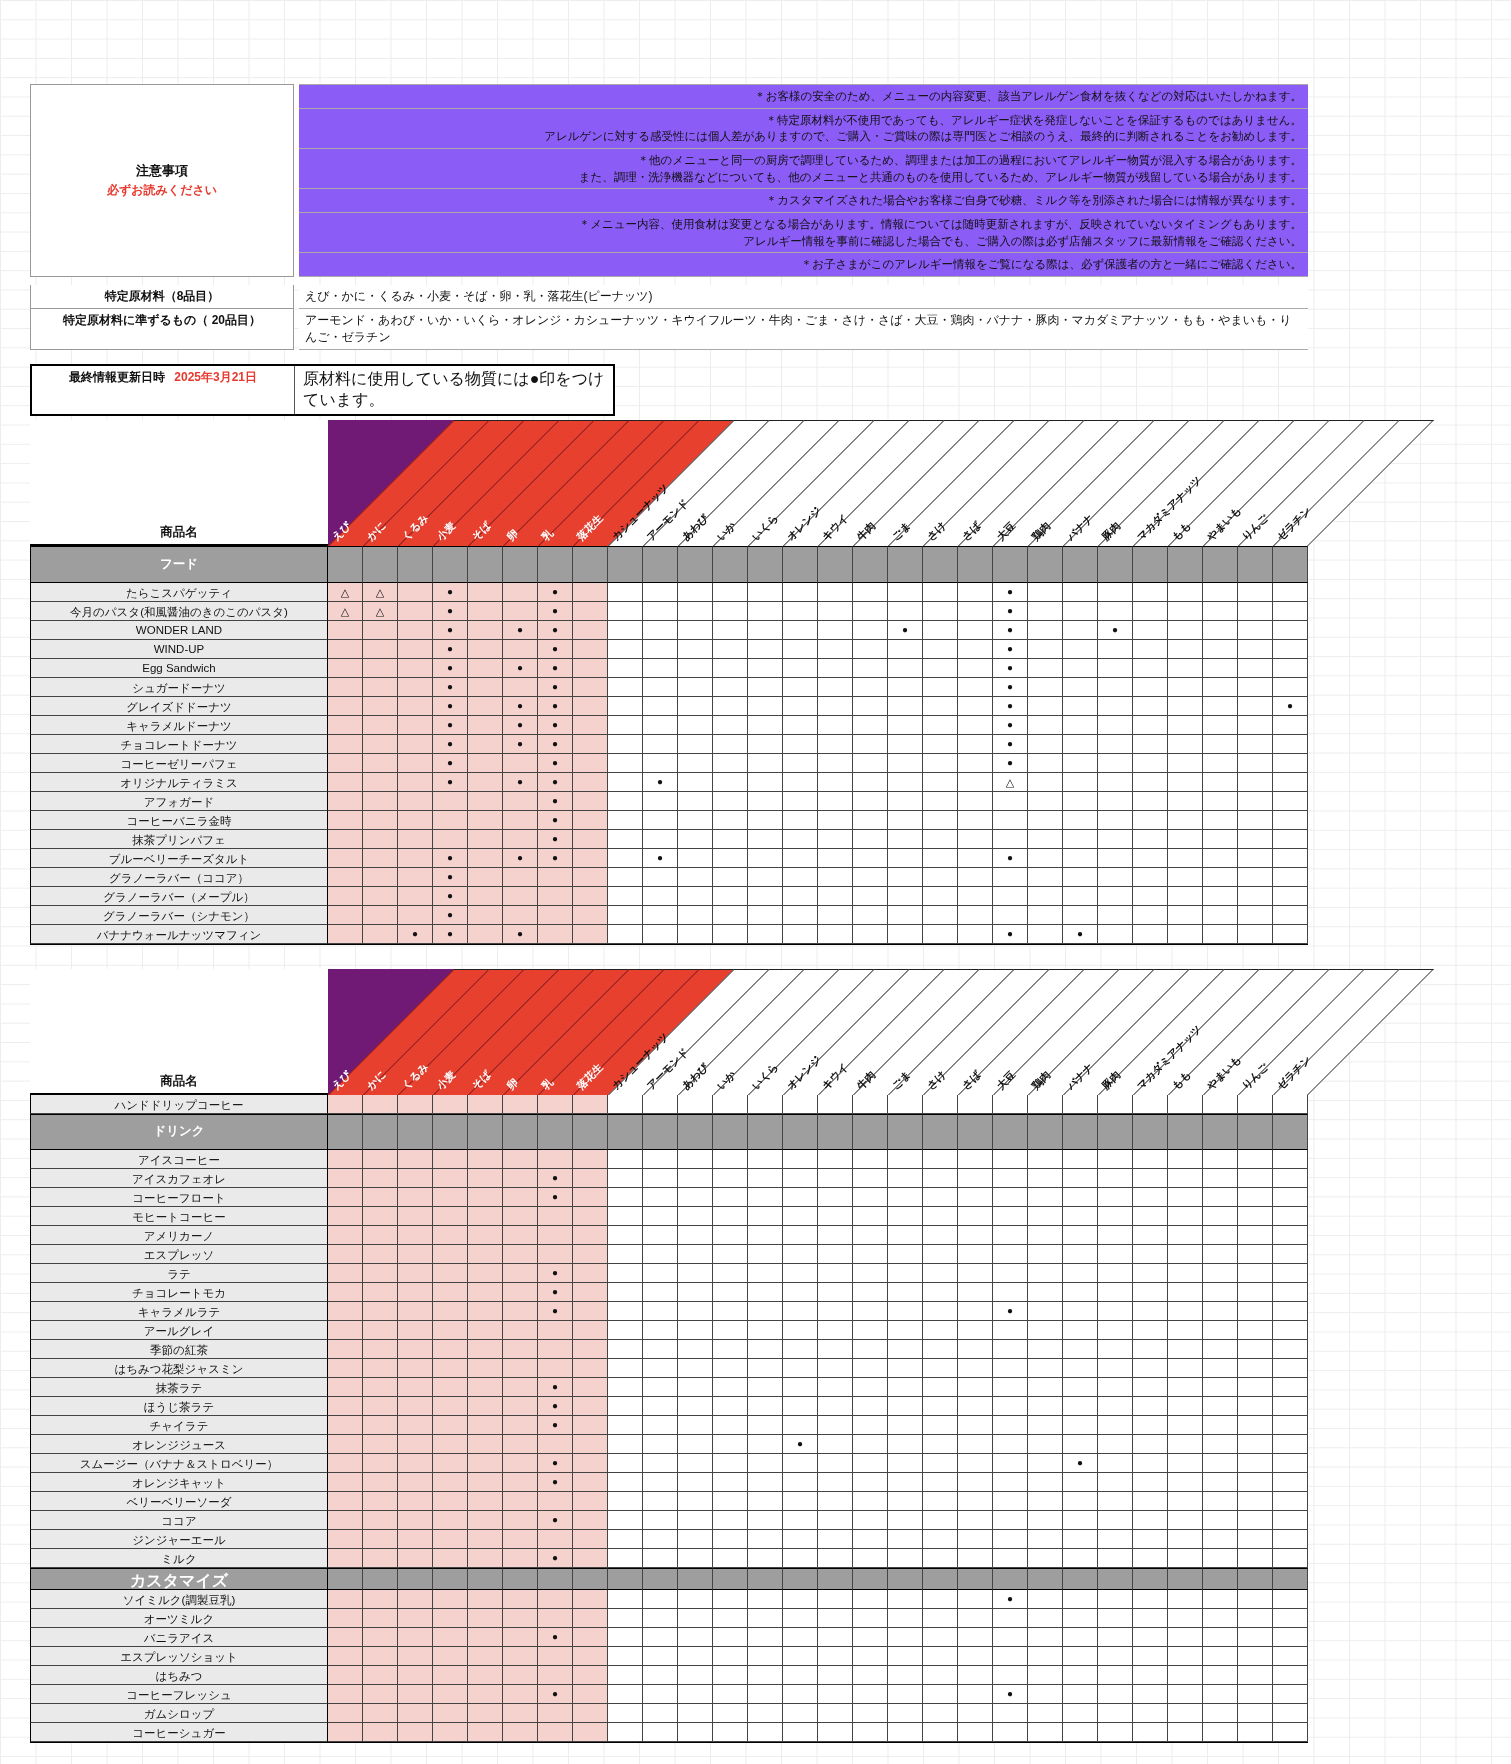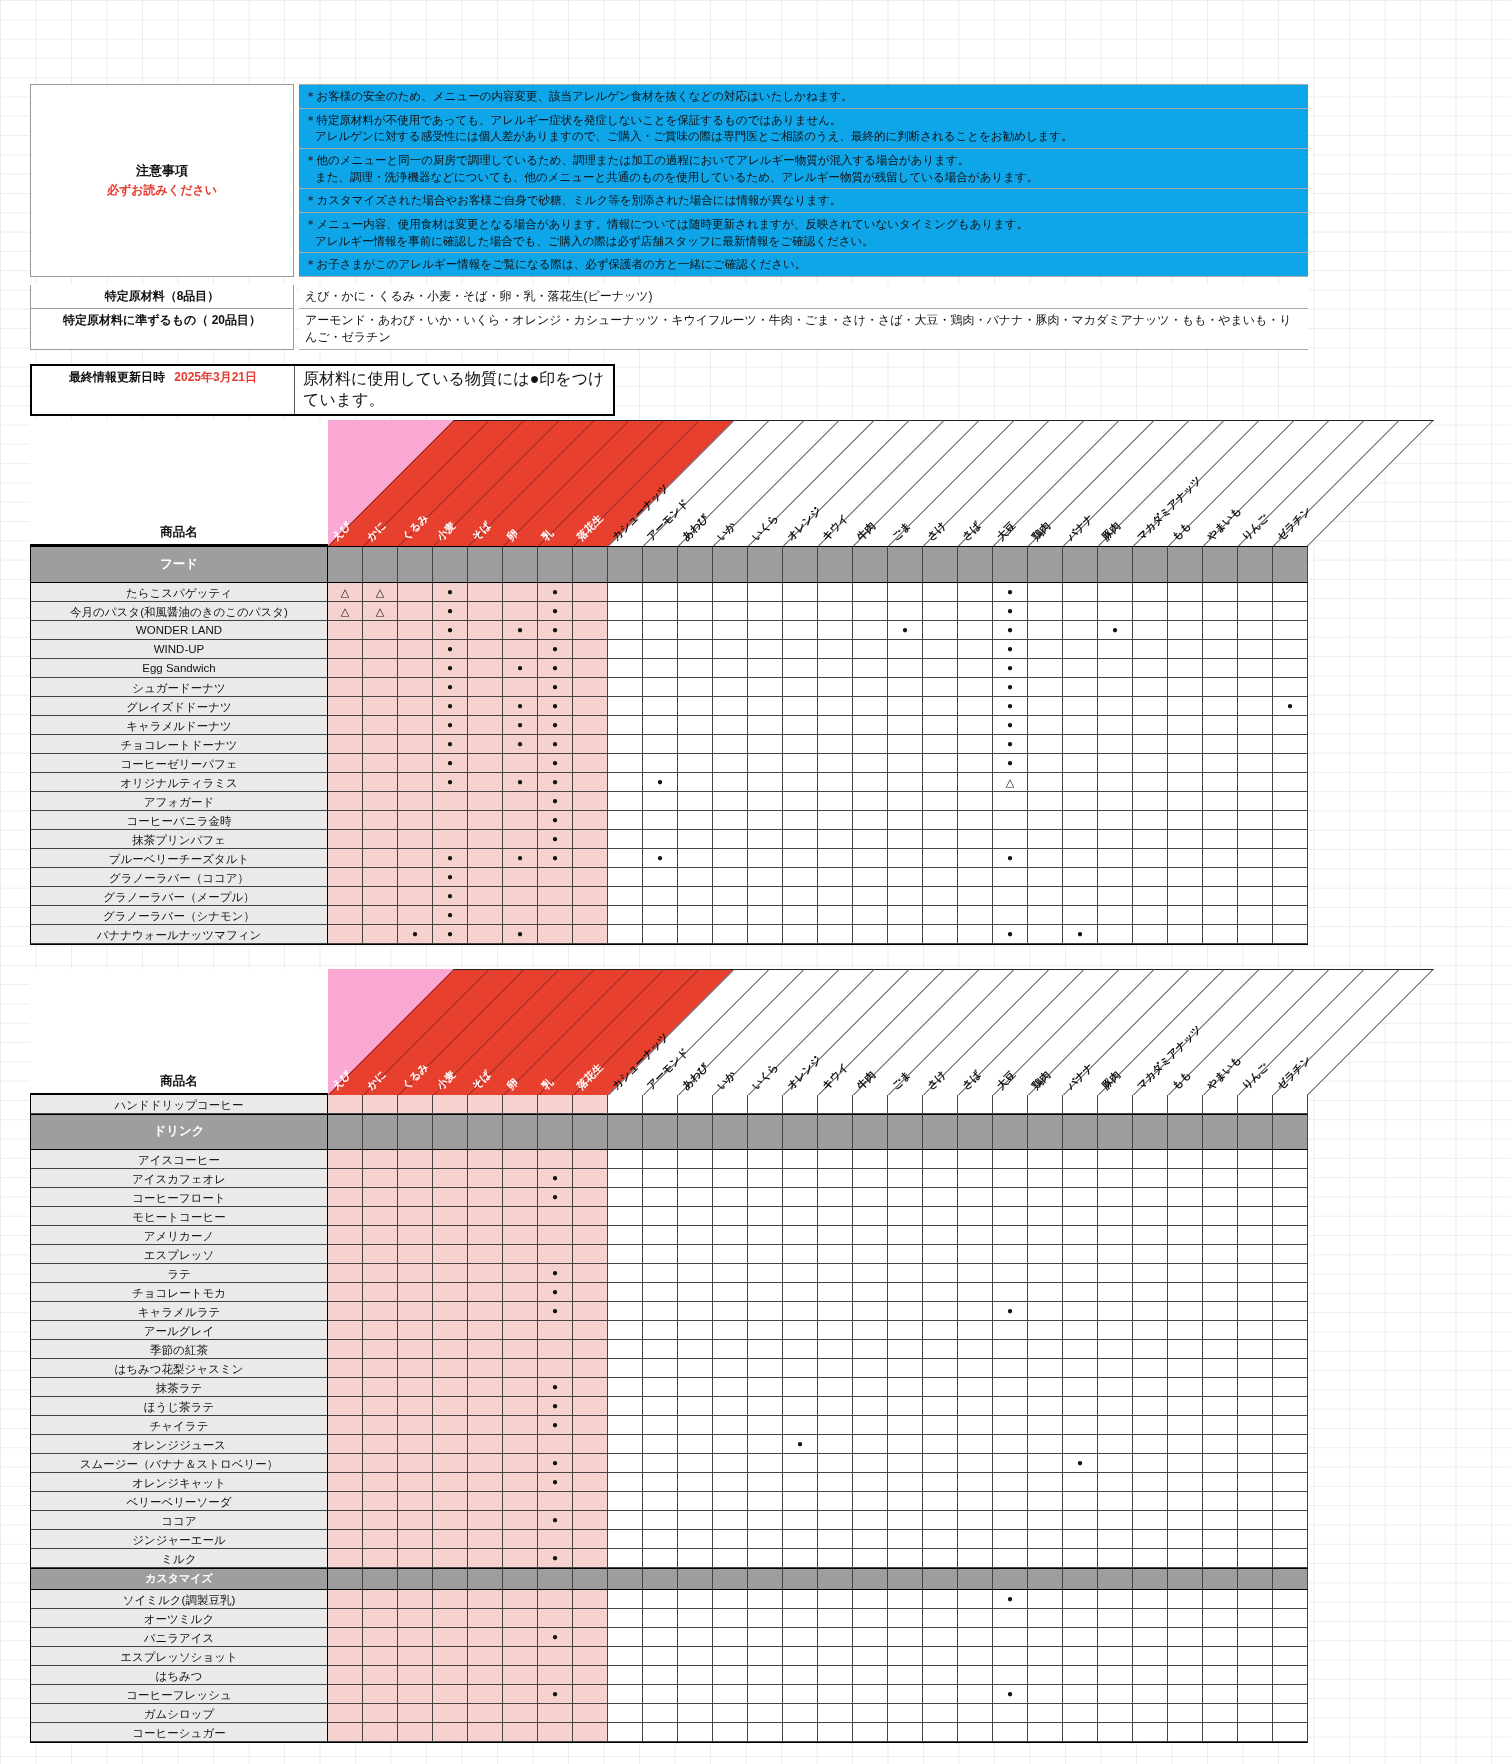--- a/index.html
+++ b/index.html
@@ -17,21 +17,21 @@
 
   
   .notice { display: flex; background: #fff; }
   .notice-label {
     width: 265px; border: 1px solid #999; background: #fff;
     display: flex; flex-direction: column; justify-content: center; align-items: center;
     text-align: center;
   }
   .notice-label .t1 { font-weight: bold; font-size: 13px; }
   .notice-label .t2 { font-weight: bold; font-size: 12px; color: #e8392e; margin-top: 2px; }
-  .notice-body { width: 1013px; margin-left: 5px; border-top: 1px solid #aaa; background: #0ea5e9; }
+  .notice-body { width: 1013px; margin-left: 5px; border-top: 1px solid #aaa; background: #8b5cf6; text-align: right; }
   .note { border-bottom: 1px solid #aaa; padding: 3px 6px; font-size: 11.5px; line-height: 1.45; }
   .note .cont { padding-left: 10px; }
 
   
   .group-row { display: flex; margin-top: 0; }
   .group-label {
     width: 265px; border: 1px solid #999; border-top: none;
     font-weight: bold; font-size: 12px; text-align: center; padding: 3px 2px; background: #fff;
   }
   .group-value {
@@ -40,21 +40,21 @@
   }
 
   
   .update-row { display: flex; width: 585px; border: 2px solid #000; margin-top: 14px; background: #fff; }
   .update-left { width: 263px; text-align: center; padding: 3px 2px; font-size: 12px; border-right: 1px solid #555; }
   .update-left .lbl { font-weight: bold; }
   .update-left .date { font-weight: bold; color: #e8392e; margin-left: 6px; }
   .update-note { flex: 1; font-size: 16px; padding: 3px 8px; }
 
   
-  .atable { margin-top: 4px; width: 1278px; background: #f9a8d4; }
+  .atable { margin-top: 4px; width: 1278px; background: #701a75; }
   .ahead { position: relative; height: 126px; }
   .name-head {
     position: absolute; left: 0; bottom: 0; width: 298px; height: 126px;
     border-bottom: 2px solid #000; background: #fff;
   }
   .name-head span {
     position: absolute; bottom: 3px; left: 0; width: 100%;
     text-align: center; font-weight: bold; font-size: 12.5px;
   }
   .diag-wrap { position: absolute; left: 298px; bottom: 0; width: 980px; height: 126px; }
@@ -88,21 +88,21 @@
   .acell.pink { background: #f6d2cf; }
   .acell.tri { font-size: 11px; }
   .band .name, .band .acell {
     background: #9e9e9e; color: #fff; font-weight: bold; font-size: 12.5px;
     border-bottom: 1.5px solid #000; border-top: 1.5px solid #000;
   }
   .band .name { padding-top: 9px; }
   .band-food .name, .band-food .acell { height: 37px; }
   .band-drink .name, .band-drink .acell { height: 36px; padding-top: 8px; }
   .band-custom .name, .band-custom .acell { height: 22px; padding-top: 2px; }
-  .band-custom .name { font-size: 11px; text-align: center; }
+  .band-custom .name { font-size: 16px; text-align: center; }
   .tbody-outline { border-bottom: 0.5px solid #000; }
 </style>
 </head>
 <body>
 
 <div class="sheet">
 
   <div class="notice">
     <div class="notice-label">
       <div class="t1">注意事項</div>

